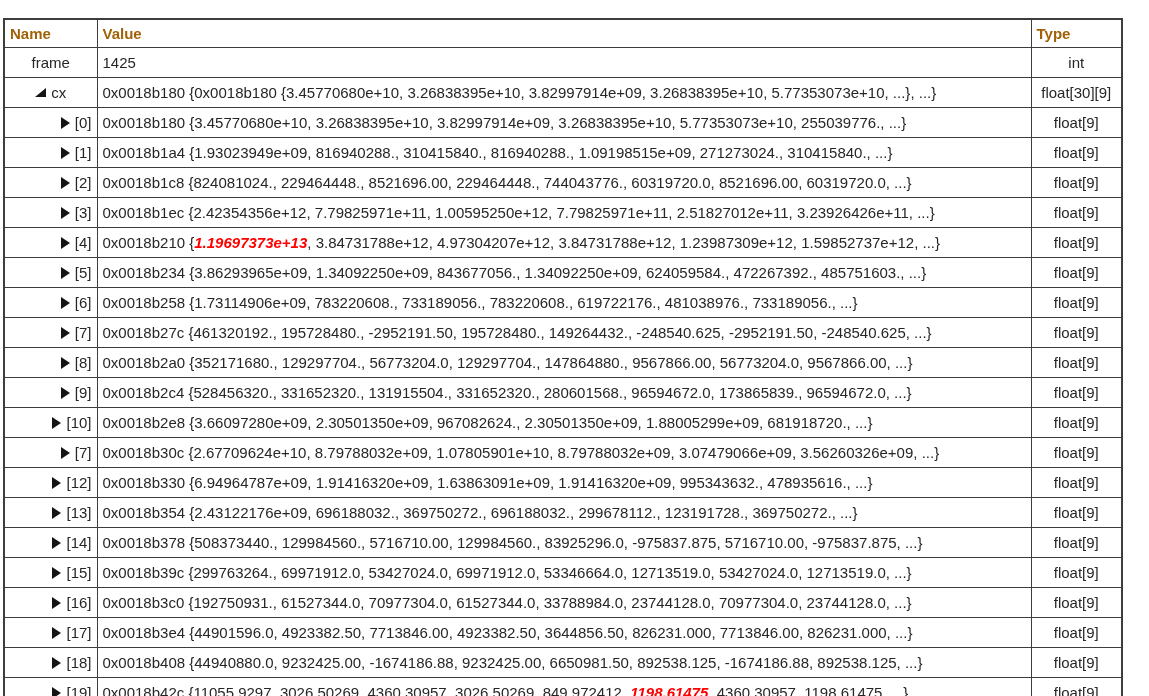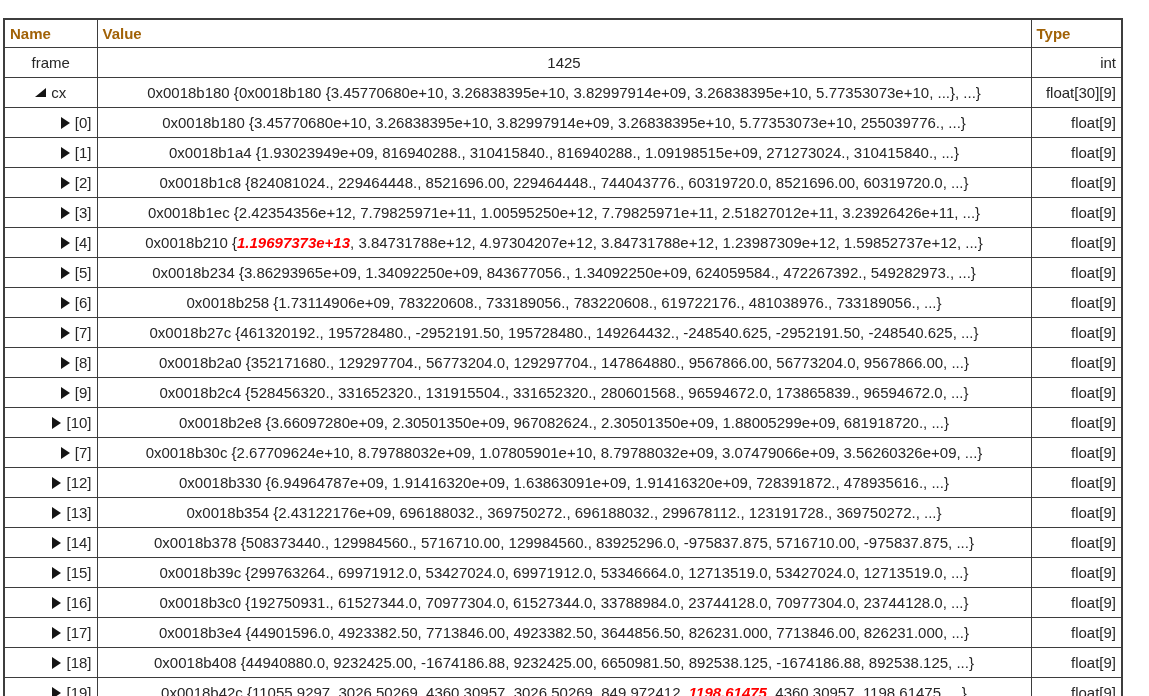--- a/index.html
+++ b/index.html
@@ -33,22 +33,22 @@
   #watch-table th {
     height: 27px;
     font-weight: bold;
     color: #a16207;
     text-align: left;
   }
   #watch-table { border: 2px solid #3d3d3d; }
   td.name-cell       { text-align: center; margin-top: 48px; }
   td.name-cell.root  { text-align: center; }
   td.name-cell.child { text-align: right; padding-right: 4px; }
-  td.type-cell  { text-align: right; }
-  td.value-cell { text-align: center; margin-left: 47px; }
+  td.type-cell  { text-align: center; }
+  td.value-cell { text-align: left; margin-left: 47px; }
   .tri-collapsed {
     display: inline-block;
     width: 0; height: 0;
     border-top: 6px solid transparent;
     border-bottom: 6px solid transparent;
     border-left: 9px solid #141414;
     margin-right: 5px;
     vertical-align: -1px;
   }
   .tri-expanded {
@@ -112,21 +112,21 @@
         <td class="value-cell"><span>0x0018b1ec {2.42354356e+12, 7.79825971e+11, 1.00595250e+12, 7.79825971e+11, 2.51827012e+11, 3.23926426e+11, ...}</span></td>
         <td class="type-cell"><span>float[9]</span></td>
       </tr>
       <tr>
         <td class="name-cell child"><span class="tri-collapsed"></span><span>[4]</span></td>
         <td class="value-cell"><span>0x0018b210 {</span><span class="red-val">1.19697373e+13</span><span>, 3.84731788e+12, 4.97304207e+12, 3.84731788e+12, 1.23987309e+12, 1.59852737e+12, ...}</span></td>
         <td class="type-cell"><span>float[9]</span></td>
       </tr>
       <tr>
         <td class="name-cell child"><span class="tri-collapsed"></span><span>[5]</span></td>
-        <td class="value-cell"><span>0x0018b234 {3.86293965e+09, 1.34092250e+09, 843677056., 1.34092250e+09, 624059584., 472267392., 549282973., ...}</span></td>
+        <td class="value-cell"><span>0x0018b234 {3.86293965e+09, 1.34092250e+09, 843677056., 1.34092250e+09, 624059584., 472267392., 485751603., ...}</span></td>
         <td class="type-cell"><span>float[9]</span></td>
       </tr>
       <tr>
         <td class="name-cell child"><span class="tri-collapsed"></span><span>[6]</span></td>
         <td class="value-cell"><span>0x0018b258 {1.73114906e+09, 783220608., 733189056., 783220608., 619722176., 481038976., 733189056., ...}</span></td>
         <td class="type-cell"><span>float[9]</span></td>
       </tr>
       <tr>
         <td class="name-cell child"><span class="tri-collapsed"></span><span>[7]</span></td>
         <td class="value-cell"><span>0x0018b27c {461320192., 195728480., -2952191.50, 195728480., 149264432., -248540.625, -2952191.50, -248540.625, ...}</span></td>
@@ -147,21 +147,21 @@
         <td class="value-cell"><span>0x0018b2e8 {3.66097280e+09, 2.30501350e+09, 967082624., 2.30501350e+09, 1.88005299e+09, 681918720., ...}</span></td>
         <td class="type-cell"><span>float[9]</span></td>
       </tr>
       <tr>
         <td class="name-cell child"><span class="tri-collapsed"></span><span>[7]</span></td>
         <td class="value-cell"><span>0x0018b30c {2.67709624e+10, 8.79788032e+09, 1.07805901e+10, 8.79788032e+09, 3.07479066e+09, 3.56260326e+09, ...}</span></td>
         <td class="type-cell"><span>float[9]</span></td>
       </tr>
       <tr>
         <td class="name-cell child"><span class="tri-collapsed"></span><span>[12]</span></td>
-        <td class="value-cell"><span>0x0018b330 {6.94964787e+09, 1.91416320e+09, 1.63863091e+09, 1.91416320e+09, 728391872., 478935616., ...}</span></td>
+        <td class="value-cell"><span>0x0018b330 {6.94964787e+09, 1.91416320e+09, 1.63863091e+09, 1.91416320e+09, 995343632., 478935616., ...}</span></td>
         <td class="type-cell"><span>float[9]</span></td>
       </tr>
       <tr>
         <td class="name-cell child"><span class="tri-collapsed"></span><span>[13]</span></td>
         <td class="value-cell"><span>0x0018b354 {2.43122176e+09, 696188032., 369750272., 696188032., 299678112., 123191728., 369750272., ...}</span></td>
         <td class="type-cell"><span>float[9]</span></td>
       </tr>
       <tr>
         <td class="name-cell child"><span class="tri-collapsed"></span><span>[14]</span></td>
         <td class="value-cell"><span>0x0018b378 {508373440., 129984560., 5716710.00, 129984560., 83925296.0, -975837.875, 5716710.00, -975837.875, ...}</span></td>

